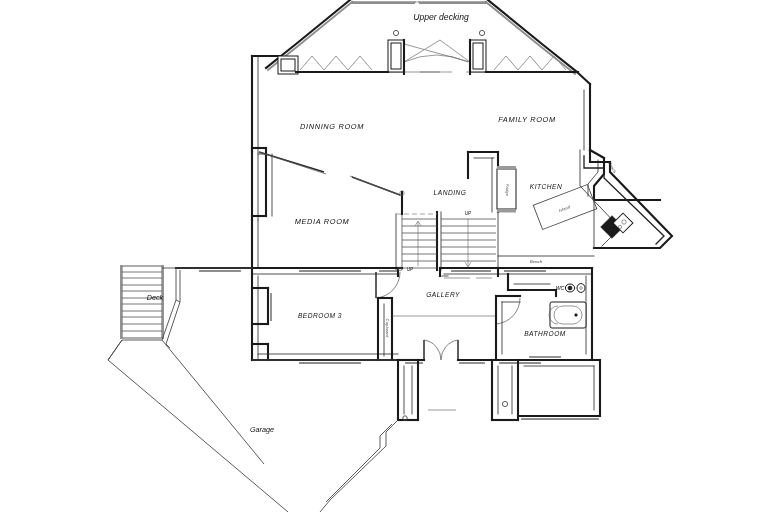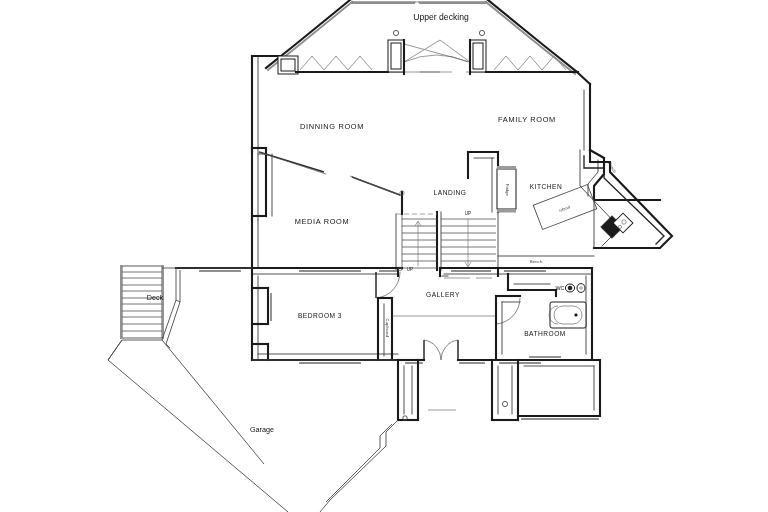--- a/index.html
+++ b/index.html
@@ -1,21 +1,21 @@
 <!DOCTYPE html>
 <html><head>
 <meta charset="utf-8">
 <style>
   html,body{margin:0;padding:0;background:#ffffff;}
   body{
     width:768px;height:512px;overflow:hidden;
     font-family:"Liberation Sans", sans-serif;
     color:#111;
   }
-  #plan-root{position:relative;width:628px;height:512px;background:#fff;}
+  #plan-root{position:relative;width:628px;height:512px;background:#fff;font-style:italic;}
   svg#floorplan{display:block;width:768px;height:512px;}
 
   
   .wall-thick{fill:none;stroke:#1a1a1a;stroke-width:2.1;stroke-linejoin:miter;stroke-linecap:square;}
   .wall-med{fill:none;stroke:#222;stroke-width:1.35;stroke-linejoin:miter;stroke-linecap:square;}
   .wall-thin{fill:none;stroke:#333;stroke-width:0.85;stroke-linejoin:miter;stroke-linecap:square;}
   .wall-hair{fill:none;stroke:#555;stroke-width:0.6;}
   .wall-shadow{fill:none;stroke:#8e8e8e;stroke-width:1.9;stroke-linecap:square;}
   .wall-fillgray{fill:#9a9a9a;stroke:none;}
   .wall-fillwhite{fill:#ffffff;stroke:#1a1a1a;stroke-width:1.0;}

